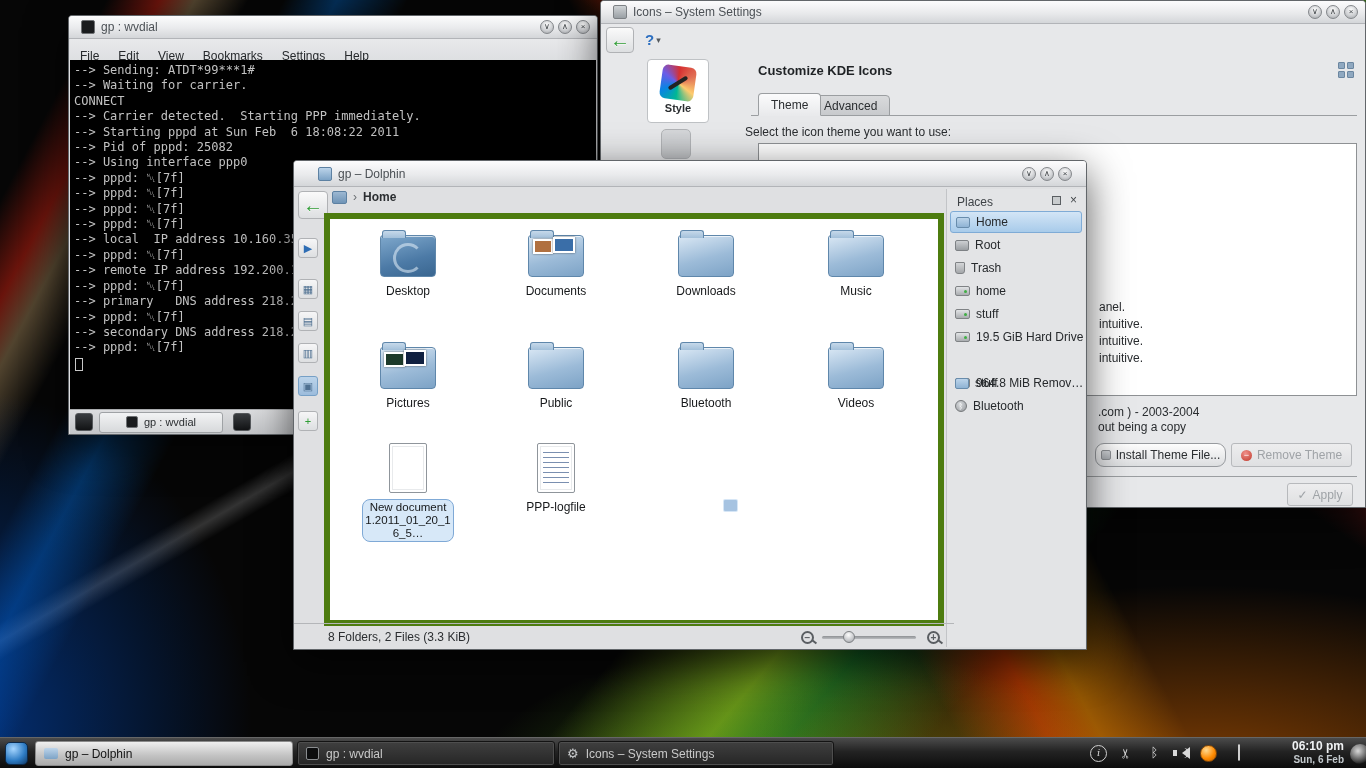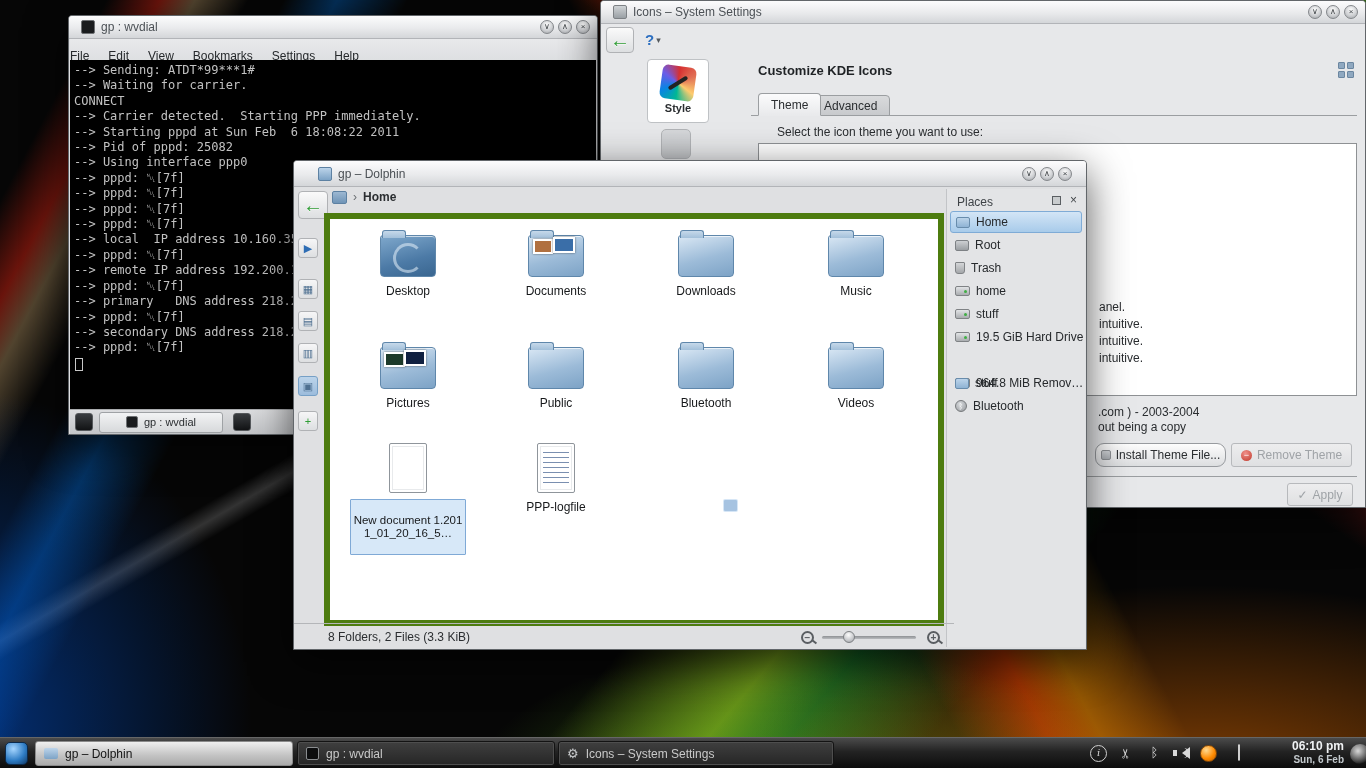--- a/index.html
+++ b/index.html
@@ -18,21 +18,21 @@
     linear-gradient(150deg, transparent 40%, rgba(255,255,255,.18) 41.2%, transparent 42.4%),
     #060606;}
   
   .window{position:absolute;border:1px solid #62666a;border-radius:4px 4px 0 0;background:#dfe0e2;box-shadow:0 12px 42px rgba(0,0,0,.65);}
   .titlebar{position:absolute;left:0;right:0;top:0;height:23px;border-radius:3px 3px 0 0;background:linear-gradient(#fcfcfd,#e9eaec 55%,#d4d6d9);border-bottom:1px solid #b2b4b8;display:flex;align-items:center;color:#4b5055;font-size:12px;}
   .title-text{margin-left:6px;white-space:nowrap;}
   .app-icon{width:14px;height:14px;margin-left:12px;border-radius:2px;display:inline-block;}
   .winbtns{position:absolute;right:7px;top:4px;display:flex;gap:4px;}
   .winbtn{width:14px;height:14px;border-radius:50%;background:radial-gradient(circle at 50% 32%,#fbfbfb,#cdcfd2 58%,#9da0a4);border:1px solid #84878b;font-size:8px;line-height:11px;text-align:center;color:#3c4044;cursor:default;}
   
-  #win-terminal .menubar{position:absolute;left:1px;right:1px;top:23px;height:33px;background:linear-gradient(#e8e9eb,#d8dadd);display:flex;align-items:center;gap:19px;font-size:12px;color:#26292c;}
+  #win-terminal .menubar{position:absolute;left:1px;right:1px;top:23px;height:33px;background:linear-gradient(#e8e9eb,#d8dadd);display:flex;align-items:center;gap:19px;padding-left:10px;font-size:12px;color:#26292c;}
   .term-screen{position:absolute;left:1px;right:1px;top:44px;height:350px;background:#000;padding:3px 4px;overflow:hidden;}
   .termline{white-space:pre;font-family:"DejaVu Sans Mono",monospace;font-size:12px;line-height:15.4px;color:#c2c2c2;}
   .term-cursor{width:8px;height:13px;border:1px solid #c8c8c8;margin-top:2px;margin-left:1px;}
   .term-tabbar{position:absolute;left:1px;right:1px;bottom:0;height:25px;background:linear-gradient(#dcdddf,#c3c5c8);border-top:1px solid #a9abae;display:flex;align-items:center;}
   .tab-btn{width:18px;height:18px;margin-left:5px;border-radius:3px;background:linear-gradient(#3a3d40,#121315);border:1px solid #55585b;}
   .term-tab{display:flex;align-items:center;gap:6px;height:21px;margin-left:6px;padding:0 26px;background:linear-gradient(#f2f3f4,#d7d9db);border:1px solid #9fa2a5;border-radius:3px;font-size:11px;color:#2b2e31;}
   .tab-ico{width:12px;height:12px;background:#1a1c1e;border:1px solid #6e7174;border-radius:2px;}
   
   #win-settings{background:#e7e8ea;}
   .toolbtn{position:absolute;width:28px;height:26px;border:1px solid #b0b2b5;border-radius:4px;background:linear-gradient(#fafafa,#dddfe1);display:flex;align-items:center;justify-content:center;}
@@ -63,21 +63,21 @@
   #dolphin-view{position:absolute;left:30px;top:52px;width:620px;height:413px;background:#fff;border:6px solid #4d7c0f;}
   .cell{position:absolute;width:132px;text-align:center;font-size:12px;color:#17191b;}
   .folder{position:relative;width:56px;height:42px;margin:6px auto 0;background:linear-gradient(165deg,#d9e7f4,#9cbbd8 55%,#7da3c6);border:1px solid #5f87ab;border-radius:3px 4px 4px 4px;box-shadow:inset 0 1px 0 rgba(255,255,255,.65);}
   .folder::before{content:"";position:absolute;top:-6px;left:1px;width:22px;height:7px;background:linear-gradient(#c6d9ea,#a3c0da);border:1px solid #5f87ab;border-bottom:none;border-radius:3px 3px 0 0;}
   .folder.desktop{background:linear-gradient(165deg,#7fa8cc,#4c7aa6 60%,#3a6690);}
   .folder.desktop::after{content:"";position:absolute;left:12px;top:7px;width:24px;height:24px;border:3px solid rgba(230,240,250,.55);border-right-color:transparent;border-radius:50%;}
   .thumb{position:absolute;border:2px solid #fff;box-shadow:0 0 2px rgba(0,0,0,.55);}
   .cell .label{margin-top:8px;line-height:13px;}
   .fileicon{position:relative;width:38px;height:50px;margin:0 auto;background:#fff;border:1px solid #8f959b;border-radius:2px;box-shadow:inset 0 0 0 2px #fff, inset 0 0 0 3px #e8eaec;}
   .fileicon.textlines::after{content:"";position:absolute;left:5px;right:5px;top:6px;bottom:8px;background:repeating-linear-gradient(#fff 0 2px,#7a8fb0 2px 3px,#fff 3px 5px);}
-  .sel-label{margin:6px auto 0;width:116px;background:#d7e8f8;border:1px solid #7fa9d6;border-radius:1px;padding:14px 2px;line-height:13px;font-size:11.5px;word-break:break-all;}
+  .sel-label{margin:6px auto 0;width:92px;background:#d7e8f8;border:1px solid #7fa9d6;border-radius:8px;padding:1px 2px;line-height:13px;font-size:11.5px;word-break:break-all;}
   #places{position:absolute;left:652px;top:28px;width:139px;height:458px;background:#e3e4e6;border-left:1px solid #c2c4c7;font-size:12px;color:#26292c;}
   .place{position:absolute;left:3px;right:3px;height:22px;display:flex;align-items:center;gap:6px;padding-left:5px;}
   .place.selected{background:linear-gradient(#d3e5f6,#a8cbea);border:1px solid #7fabd6;border-radius:3px;}
   .pi{flex:0 0 auto;}
   .pi-folder{width:14px;height:11px;background:linear-gradient(#bcd4ea,#8fb3d4);border:1px solid #688cac;border-radius:2px;}
   .pi-root{width:14px;height:11px;background:linear-gradient(#cdd0d3,#9a9ea2);border:1px solid #7d8185;border-radius:2px;}
   .pi-trash{width:10px;height:12px;background:linear-gradient(#d4d6d8,#a4a7aa);border:1px solid #808386;border-radius:1px 1px 3px 3px;}
   .pi-drive{position:relative;width:15px;height:10px;background:linear-gradient(#e2e4e6,#aaadb0);border:1px solid #7f8285;border-radius:2px;}
   .pi-drive::after{content:"";position:absolute;right:2px;bottom:2px;width:3px;height:3px;border-radius:50%;background:#3fae44;}
   .pi-bt{width:12px;height:12px;border-radius:50%;background:radial-gradient(circle at 40% 32%,#d7dadd,#96999d);border:1px solid #76797c;font-size:8px;line-height:11px;text-align:center;color:#fff;}
@@ -199,21 +199,21 @@
         <span></span>
         <span></span>
       </div>
     <div class="tab active" style="left:157px;top:92px;">
         <span>Theme</span>
       </div>
     <div class="tab inactive" style="left:210px;top:94px;">
         <span>Advanced</span>
       </div>
     <div class="tabline" style="left:150px;right:8px;top:114px;"></div>
-    <div style="position:absolute;left:176px;top:124px;font-size:12px;color:#2a2d30;">Select the icon theme you want to use:</div>
+    <div style="position:absolute;left:144px;top:124px;font-size:12px;color:#2a2d30;">Select the icon theme you want to use:</div>
     <div class="panel-white" style="left:157px;top:142px;width:599px;height:253px;"></div>
     <div class="frag" style="left:498px;top:299px;">anel.</div>
     <div class="frag" style="left:498px;top:316px;">intuitive.</div>
     <div class="frag" style="left:498px;top:333px;">intuitive.</div>
     <div class="frag" style="left:498px;top:350px;">intuitive.</div>
     <div class="frag" style="left:497px;top:404px;">.com ) - 2003-2004</div>
     <div class="frag" style="left:497px;top:419px;">out being a copy</div>
     <div class="btn" style="left:494px;top:442px;width:131px;height:24px;border-radius:9px;">
       <span class="mini-box"></span>
       <span>Install Theme File...</span>

